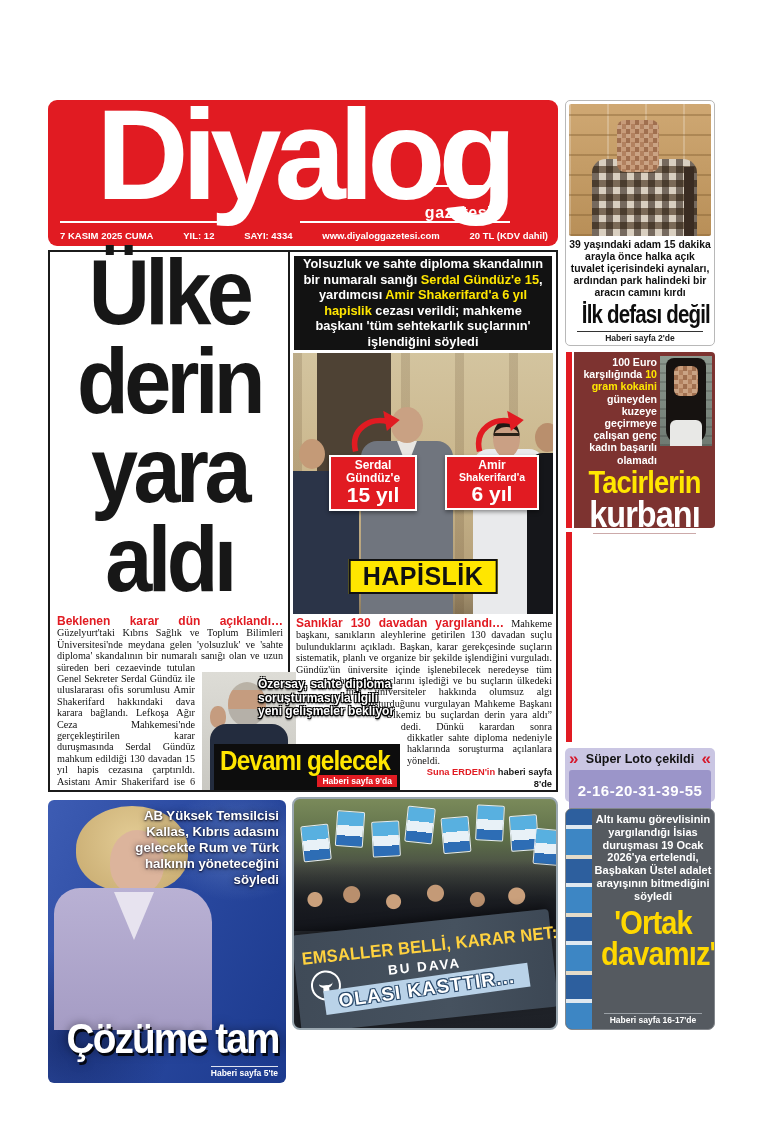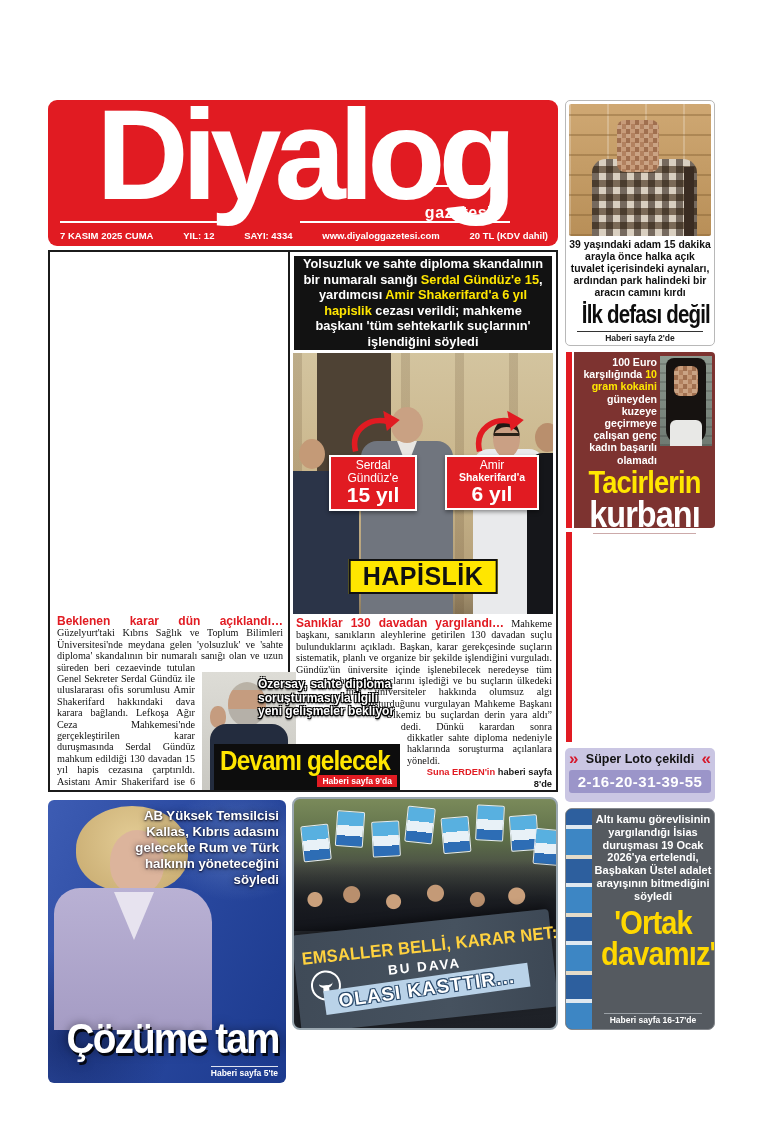--- a/index.html
+++ b/index.html
@@ -48,21 +48,21 @@
   .p-center .torso{left:68px;top:88px;width:92px;height:180px;background:#70757e;}
   .p-center .collar{position:absolute;left:104px;top:88px;width:20px;height:26px;background:#e8e6e2;
                     clip-path:polygon(0 0,100% 0,50% 100%);}
   .p-right .head{left:200px;top:66px;width:27px;height:31px;background:#caa084;border-top:8px solid #201a14;}
   .p-right .glasses{position:absolute;left:201px;top:80px;width:25px;height:5px;border-top:3px solid #2a2218;}
   .p-right .torso{left:180px;top:96px;width:72px;height:170px;background:#e9eaec;}
   .p-officer2 .torso{left:234px;top:100px;width:60px;height:170px;background:#15161a;}
   .p-officer2 .head{left:242px;top:70px;width:25px;height:29px;background:#b98f6d;}
   .plabel{position:absolute;background:#e11b22;border:2px solid #fff;color:#fff;text-align:center;
           padding:2px 3px 3px;box-shadow:0 2px 4px rgba(0,0,0,.4);}
-  .plabel .nm{font-size:12px;line-height:12.5px;font-weight:400;}
+  .plabel .nm{font-size:12px;line-height:12.5px;font-weight:700;}
   .plabel .nm2{font-size:10.5px;line-height:11px;font-weight:800;}
   .plabel .term{font-size:21px;line-height:22px;font-weight:800;}
   .lab1{left:36px;top:102px;width:78px;}
   .lab2{left:152px;top:102px;width:84px;}
   .arrow{position:absolute;width:58px;height:46px;}
   .arr1{left:52px;top:56px;} .arr2{left:176px;top:56px;}
   .hapislik{position:absolute;left:50%;top:206px;transform:translateX(-50%);
             background:#ffe600;border:2px solid #111;color:#111;font-weight:800;
             font-size:25px;padding:1px 12px;letter-spacing:.5px;white-space:nowrap;}
   .mid-body{position:absolute;left:6px;right:4px;top:366px;height:170px;overflow:hidden;
@@ -140,21 +140,21 @@
   .s3-tee{position:absolute;left:34%;bottom:0;width:34%;height:46%;border-radius:8px 8px 0 0;
           background:radial-gradient(circle at 30% 30%,#c0392b 2px,transparent 3px),
                      radial-gradient(circle at 70% 60%,#3a6ea8 2px,transparent 3px),#dfe2e6;}
   .s3-cap{font-size:10.8px;line-height:12.4px;margin-top:3px;}
   .s3-hx{font-size:27px;letter-spacing:-1px;transform:scaleX(.85);margin-top:1px;}
   .loto{left:565px;top:748px;width:150px;height:54px;background:#cac6e3;border-radius:5px;padding:3px 4px;}
   .loto-title{display:flex;align-items:center;justify-content:space-between;}
   .chev{color:#d6182b;font-weight:800;font-size:17px;line-height:16px;}
   .loto-label{font-weight:bold;font-size:12.5px;color:#111;}
   .loto-nums{margin-top:3px;background:#9b95c9;border-radius:3px;color:#fff;text-align:center;
-             font-weight:bold;font-size:15px;padding:3px 0;letter-spacing:.5px;}
+             font-weight:bold;font-size:15px;padding:12px 0;letter-spacing:.5px;}
   .ortak{left:565px;top:808px;width:150px;height:222px;background:#555a60;border:1px solid #83878c;
          border-radius:7px;overflow:hidden;color:#fff;}
   .ortak-strip{position:absolute;left:0;top:0;bottom:0;width:26px;
                background:repeating-linear-gradient(0deg,#3d86c4 0 26px,#dfe8f0 26px 30px,#2d5f9e 30px 54px,#e3dbc9 54px 58px);}
   .ortak-main{position:absolute;left:28px;right:2px;top:4px;bottom:2px;}
   .ortak-cap{font-weight:800;font-size:11px;line-height:12.8px;text-align:center;}
   .ortak-hx{color:#ffd800;font-weight:800;font-size:33px;line-height:31px;text-align:center;
             letter-spacing:-1px;transform:scaleX(.88);margin-top:4px;}
   .ortak-page{position:absolute;left:10px;right:10px;bottom:2px;border-top:1px solid #9aa0a6;
               text-align:center;font-size:8.5px;font-weight:bold;padding-top:1px;}
@@ -227,20 +227,26 @@
     <div class="mast-info">
       <span>7 KASIM 2025 CUMA</span>
       <span>YIL: 12</span>
       <span>SAYI: 4334</span>
       <span>www.diyaloggazetesi.com</span>
       <span>20 TL (KDV dahil)</span>
     </div>
   </div>
 
   <div class="frame">
+    <div class="headline">
+      <div class="hl-line">Ülke</div>
+      <div class="hl-line">derin</div>
+      <div class="hl-line">yara</div>
+      <div class="hl-line">aldı</div>
+    </div>
 
     <div class="left-body">
       <span class="wrapR"></span>
       <span class="lead-red">Beklenen karar dün açıklandı…</span>
       <span> Güzelyurt'taki Kıbrıs Sağlık ve Toplum Bilimleri Üniversitesi'nde meydana gelen 'yolsuzluk' ve 'sahte diploma' skandalının bir numaralı sanığı olan ve uzun süreden beri cezaevinde tutulan Genel Sekreter Serdal Gündüz ile uluslararası ofis sorumlusu Amir Shakerifard hakkındaki dava karara bağlandı. Lefkoşa Ağır Ceza Mahkemesi'nde gerçekleştirilen karar duruşmasında Serdal Gündüz mahkum edildiği 130 davadan 15 yıl hapis cezasına çarptırıldı. Asistanı Amir Shakerifard ise 6 yıl hapse mahkum edildi.</span>
     </div>
 
     <div class="divider"></div>
 
     <div class="frame-right">

